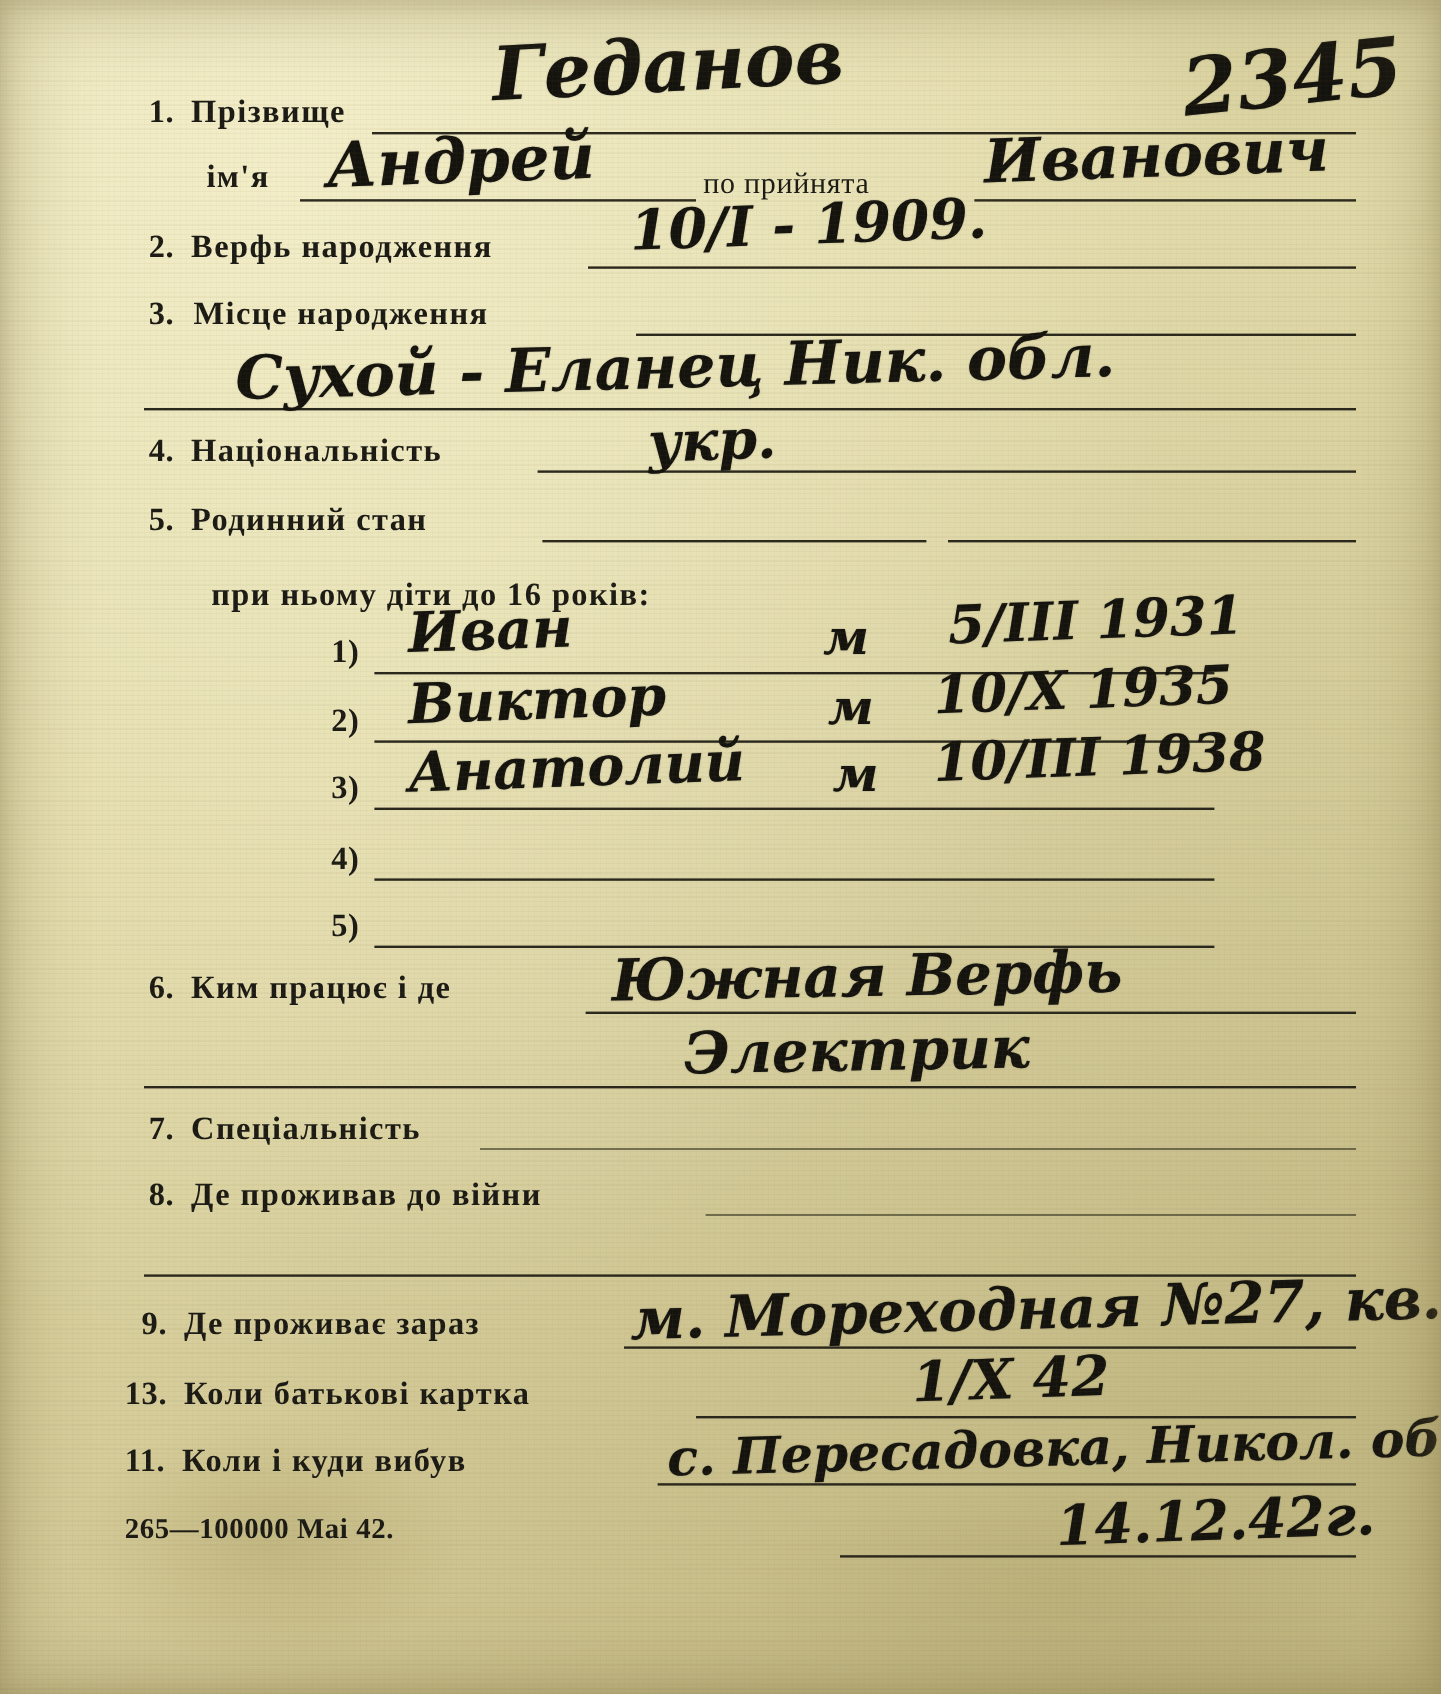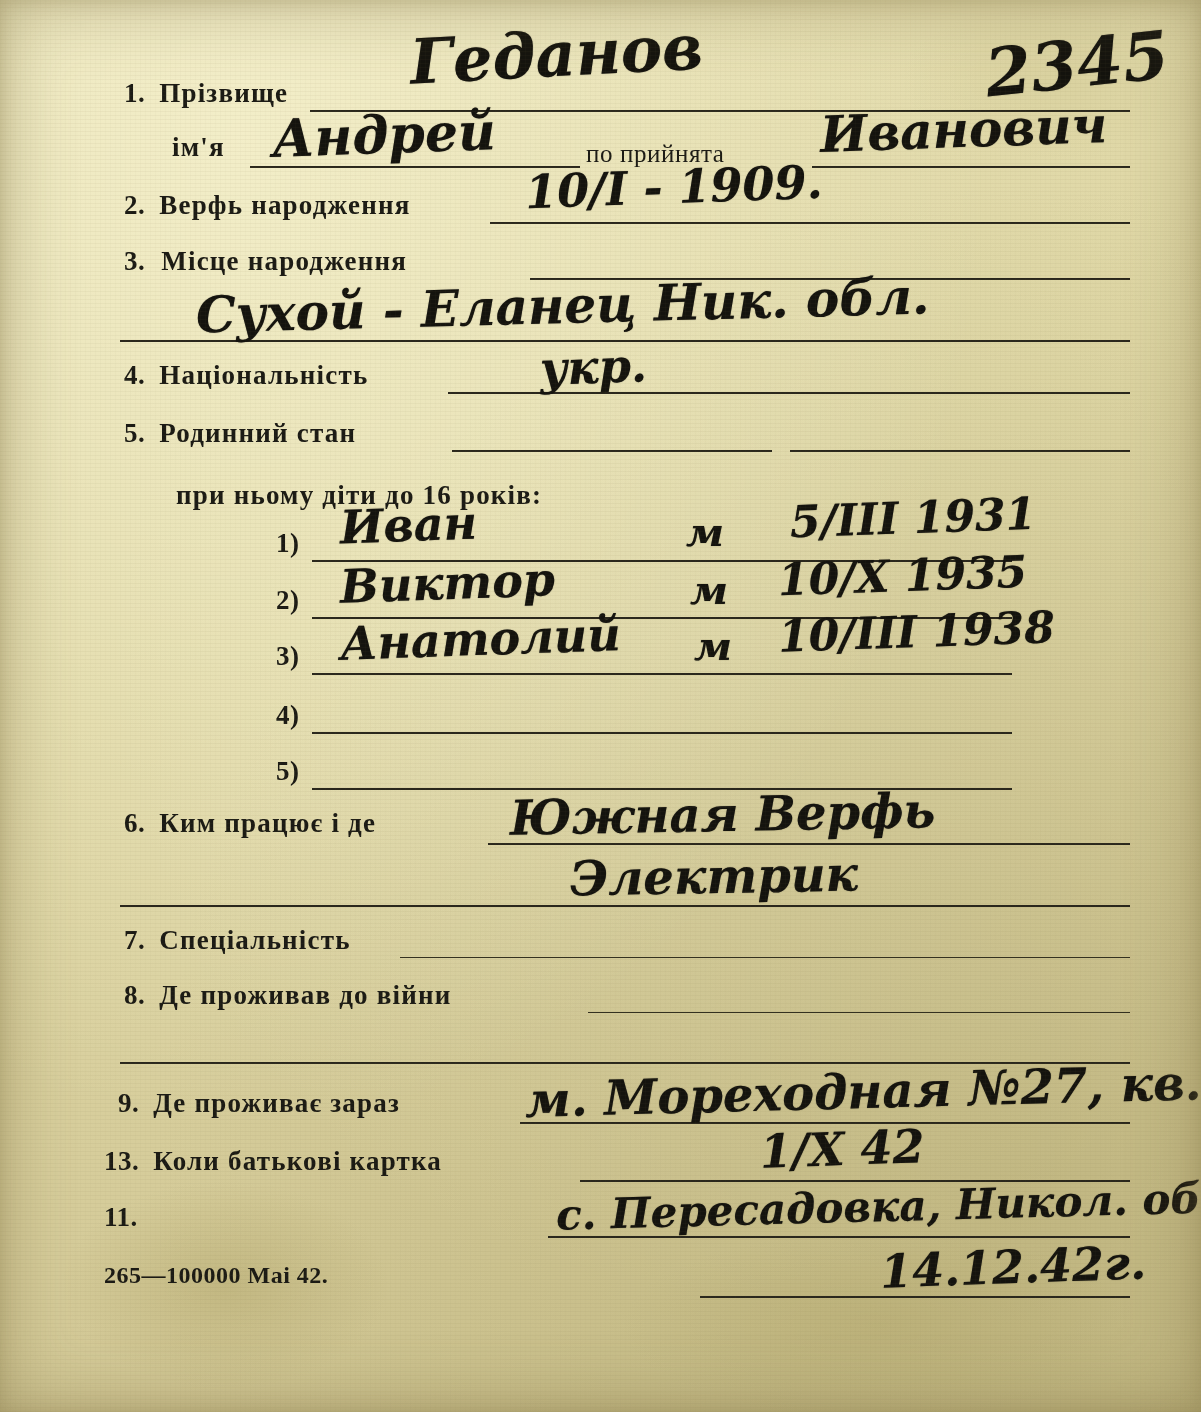--- a/index.html
+++ b/index.html
@@ -220,20 +220,21 @@
 
   <div class="row" style="left:104px; top:1146px;">
     <span class="num">13.</span>
     <span class="lbl" style="margin-left:14px;">Коли батькові картка</span>
   </div>
   <div class="line" style="left:580px; top:1180px; width:550px;"></div>
   <div class="hw" style="left:760px; top:1122px; font-size:46px; transform:rotate(-2deg);">1/X 42</div>
 
   <div class="row" style="left:104px; top:1202px;">
     <span class="num">11.</span>
+    <span class="lbl" style="margin-left:14px;">Коли і куди вибув</span>
   </div>
   <div class="line" style="left:548px; top:1236px; width:582px;"></div>
   <div class="line" style="left:700px; top:1296px; width:430px;"></div>
   <div class="hw" style="left:556px; top:1182px; font-size:42px; transform:rotate(-1.5deg);">с. Пересадовка, Никол. об.</div>
   <div class="hw" style="left:880px; top:1240px; font-size:46px; transform:rotate(-2deg);">14.12.42г.</div>
 
   <div class="footer" style="left:104px; top:1262px;">265—100000 Mai 42.</div>
 
   <div id="grain"></div>
   <div id="edge"></div>

